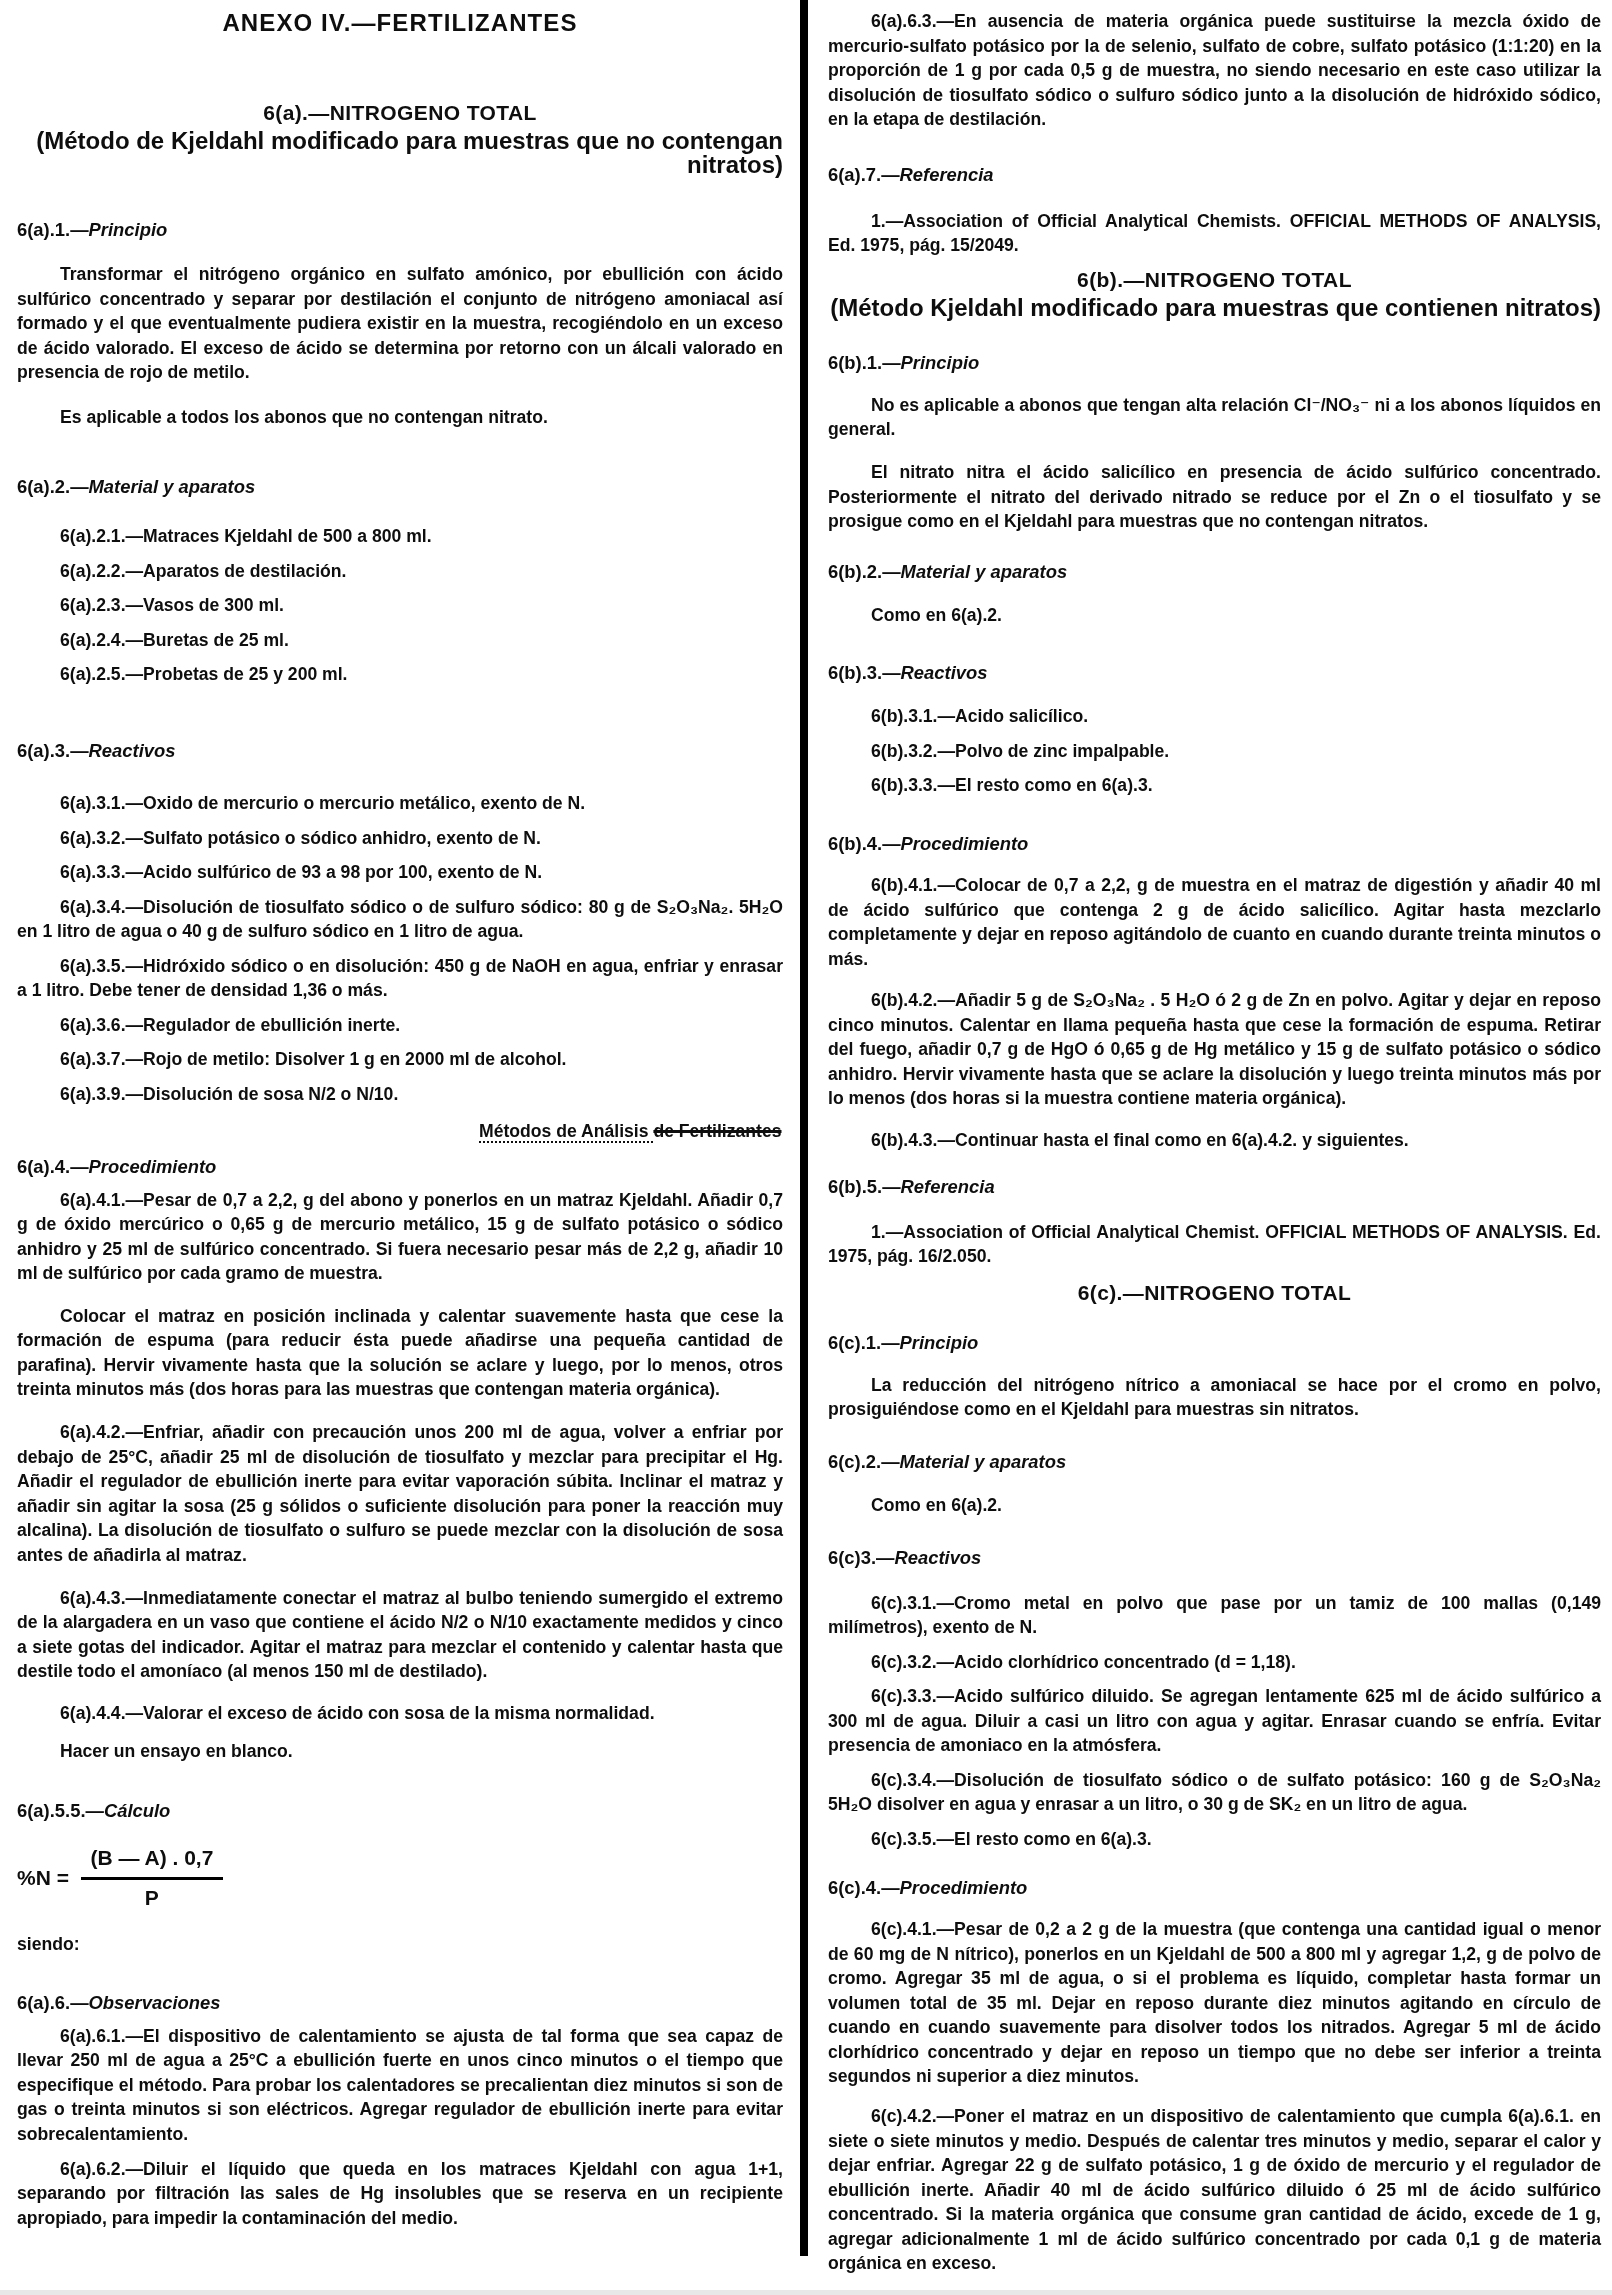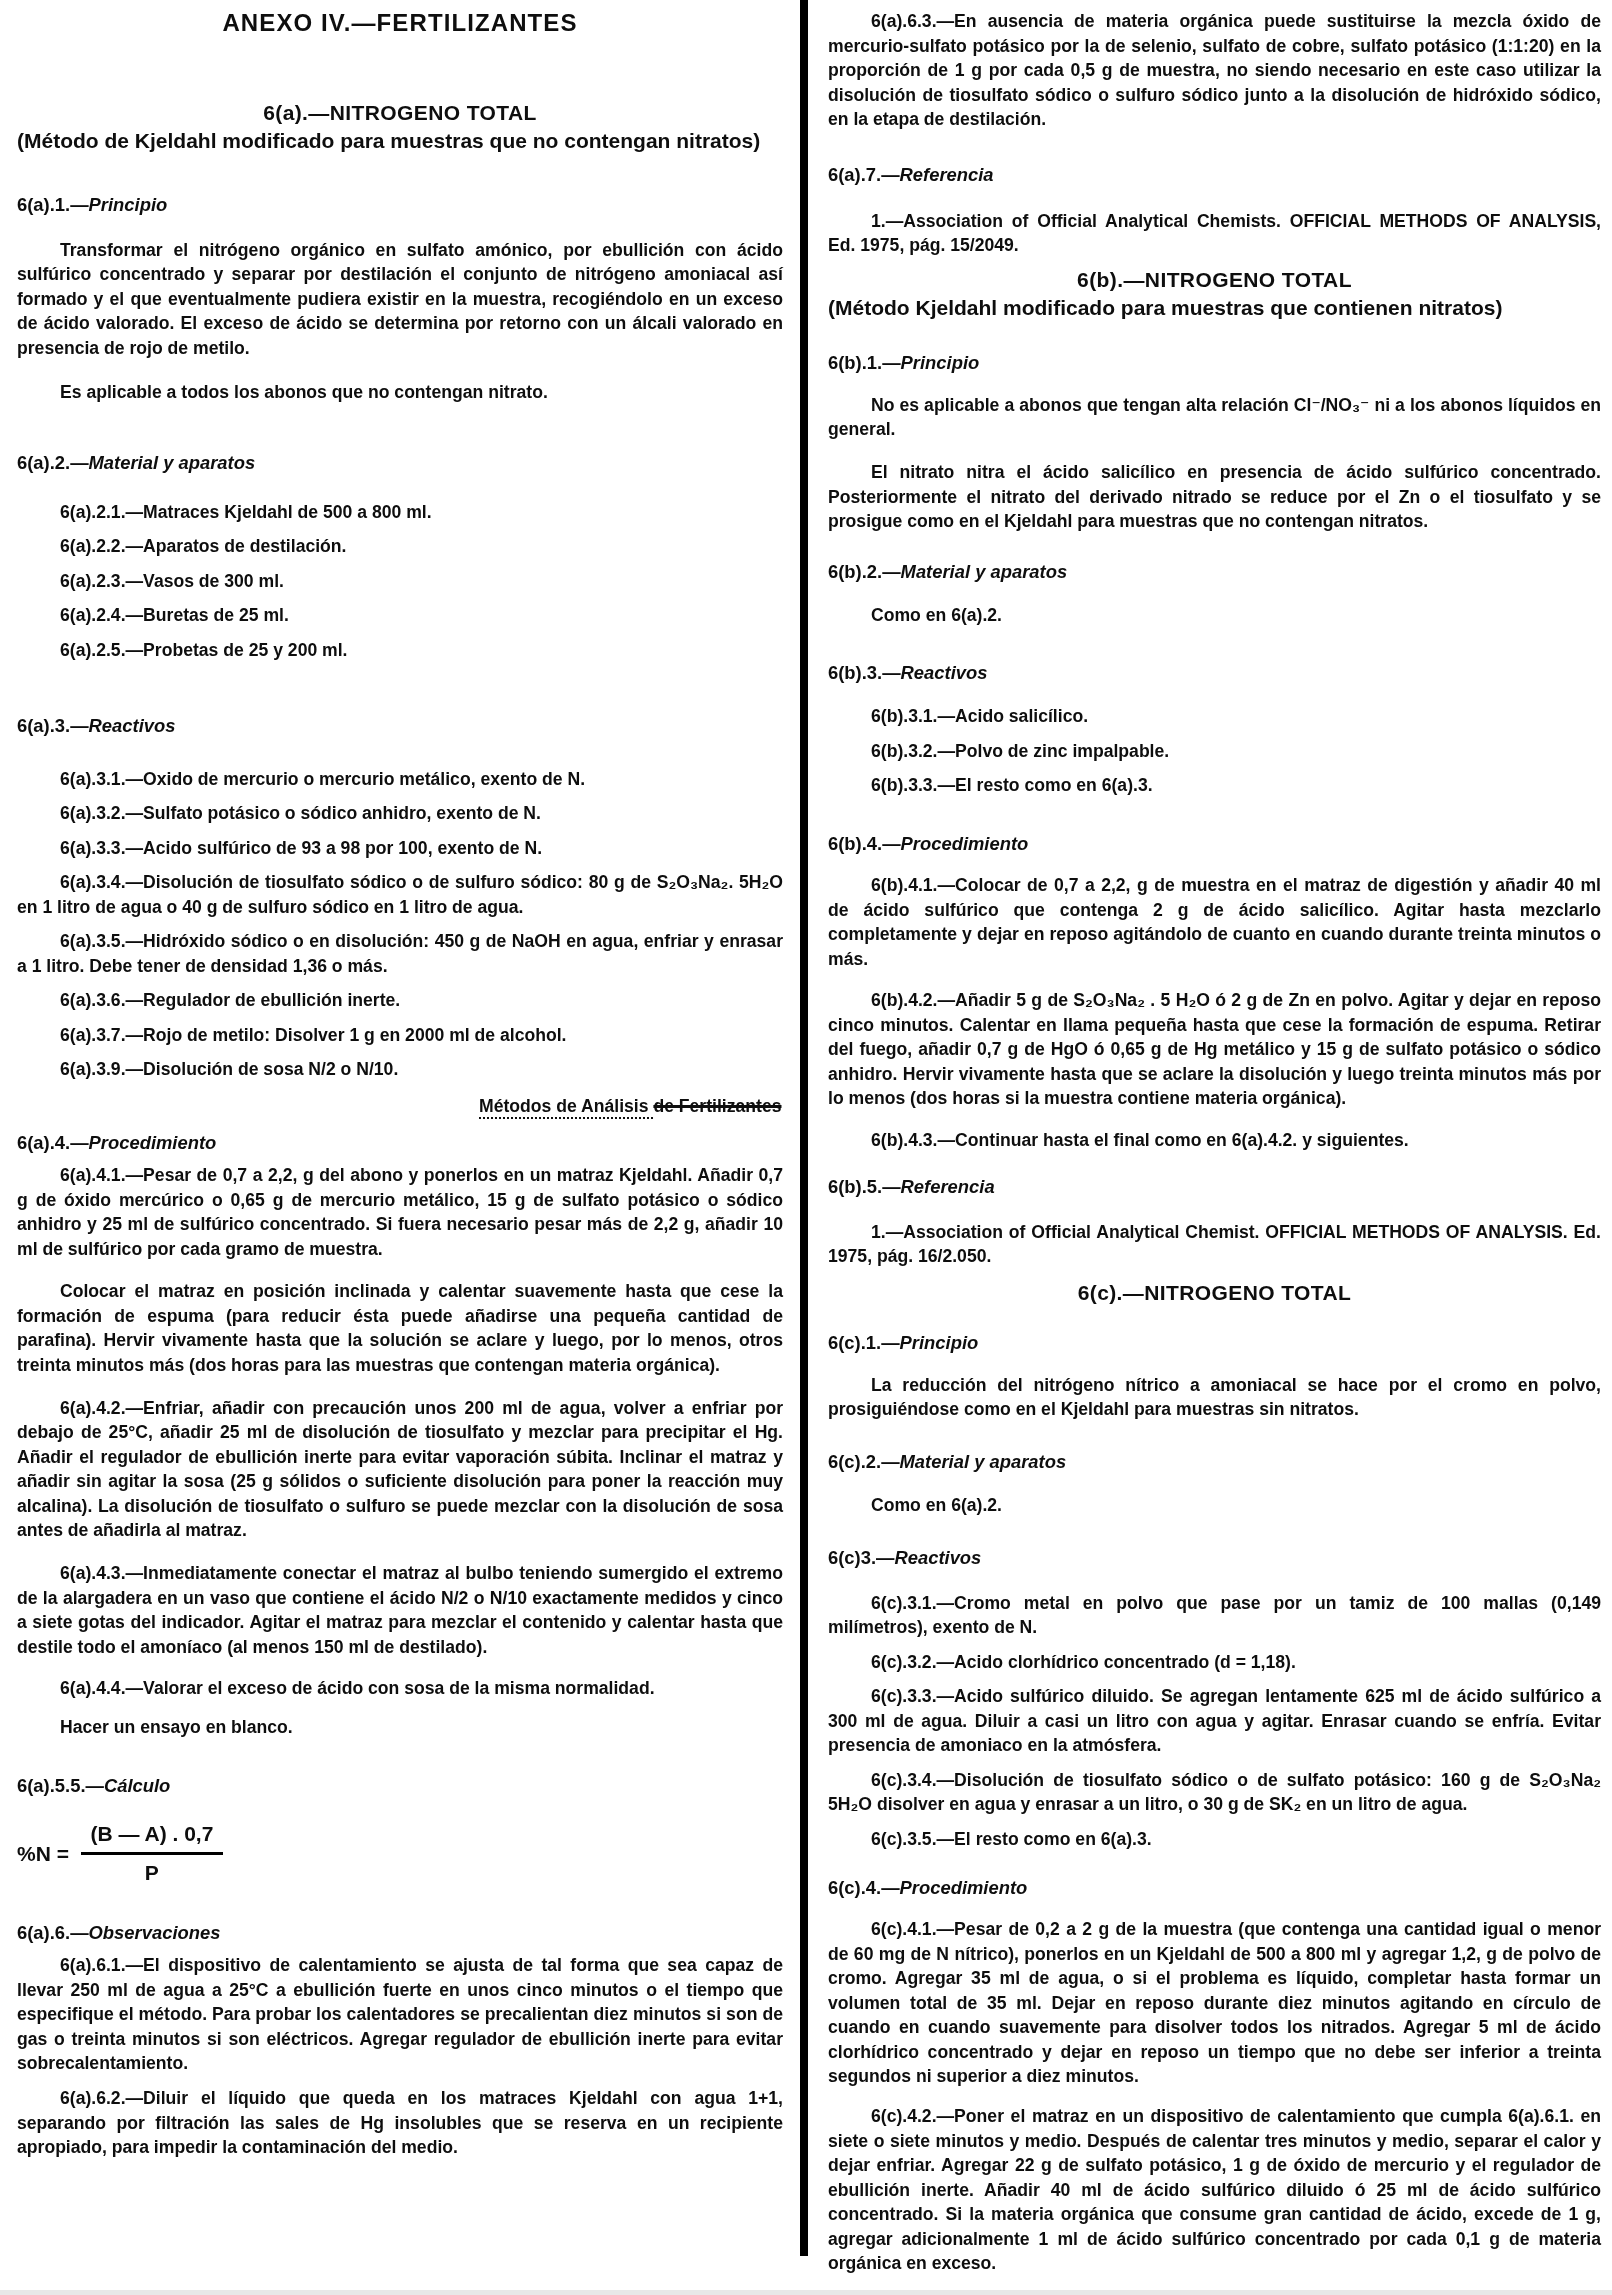--- a/index.html
+++ b/index.html
@@ -12,21 +12,21 @@
     font-weight:700;
     color:#0e0e0e;
   }
   .col { position:absolute; top:0; font-size:17.6px; line-height:24.5px; }
   .col-left  { left:17px;   width:766px; }
   .col-right { left:828px; width:773px; }
   .divider { position:absolute; left:800px; top:0; width:7.7px; height:2256px; background:#000; }
 
   .page-title { font-size:24px; text-align:center; letter-spacing:1.1px; }
   .center-heading { font-size:21px; text-align:center; letter-spacing:0.4px; }
-  .center-sub { font-size:21px; text-align:left; }
+  .center-sub { font-size:24px; text-align:right; }
   .section { font-size:18.4px; }
   .section .sec-label { font-style:italic; }
   .para, .item { text-align:justify; text-indent:43px; }
   .flush { text-indent:0; }
   .running-header { text-align:right; padding-right:1.5px; }
   .running-header .rh1 { text-decoration:underline dotted; text-decoration-thickness:2.3px; text-underline-offset:5.4px; }
   .running-header .rh2 { text-decoration:line-through; text-decoration-thickness:3.1px; }
   .formula { display:flex; align-items:center; gap:12.3px; font-size:21px; }
   .formula .frac { display:inline-block; text-align:center; }
   .formula .fnum { display:block; padding:0 9.2px 6.1px; border-bottom:3.1px solid #000; }
@@ -69,20 +69,21 @@
       <div class="para" style="margin-top: 17px;">6(a).4.4.—Valorar el exceso de ácido con sosa de la misma normalidad.</div>
       <div class="para" style="margin-top: 14px;">Hacer un ensayo en blanco.</div>
       <div class="section" style="margin-top: 35px;"><span class="sec-num">6(a).5.5.—</span><span class="sec-label">Cálculo</span></div>
       <div class="formula" style="margin-top: 23px;">
         <span class="flhs">%N =</span>
         <span class="frac">
           <span class="fnum">(B — A) . 0,7</span>
           <span class="fden">P</span>
         </span>
       </div>
+      <div class="flush" style="margin-top: 21.5px;">siendo:</div>
       <div class="section" style="margin-top: 35px;"><span class="sec-num">6(a).6.—</span><span class="sec-label">Observaciones</span></div>
       <div class="para" style="margin-top: 7.7px;">6(a).6.1.—El dispositivo de calentamiento se ajusta de tal forma que sea capaz de llevar 250 ml de agua a 25°C a ebullición fuerte en unos cinco minutos o el tiempo que especifique el método. Para probar los calentadores se precalientan diez minutos si son de gas o treinta minutos si son eléctricos. Agregar regulador de ebullición inerte para evitar sobrecalentamiento.</div>
       <div class="para" style="margin-top: 10.7px;">6(a).6.2.—Diluir el líquido que queda en los matraces Kjeldahl con agua 1+1, separando por filtración las sales de Hg insolubles que se reserva en un recipiente apropiado, para impedir la contaminación del medio.</div>
     </div>
   <div class="col col-right">
       <div class="para" style="margin-top: 9.2px;">6(a).6.3.—En ausencia de materia orgánica puede sustituirse la mezcla óxido de mercurio-sulfato potásico por la de selenio, sulfato de cobre, sulfato potásico (1:1:20) en la proporción de 1 g por cada 0,5 g de muestra, no siendo necesario en este caso utilizar la disolución de tiosulfato sódico o sulfuro sódico junto a la disolución de hidróxido sódico, en la etapa de destilación.</div>
       <div class="section" style="margin-top: 31px;"><span class="sec-num">6(a).7.—</span><span class="sec-label">Referencia</span></div>
       <div class="para" style="margin-top: 21.5px;">1.—Association of Official Analytical Chemists. OFFICIAL METHODS OF ANALYSIS, Ed. 1975, pág. 15/2049.</div>
       <div class="center-heading" style="margin-top: 10.7px;">6(b).—NITROGENO TOTAL</div>
       <div class="center-sub" style="margin-top: 3.1px;">(Método Kjeldahl modificado para muestras que contienen nitratos)</div>

